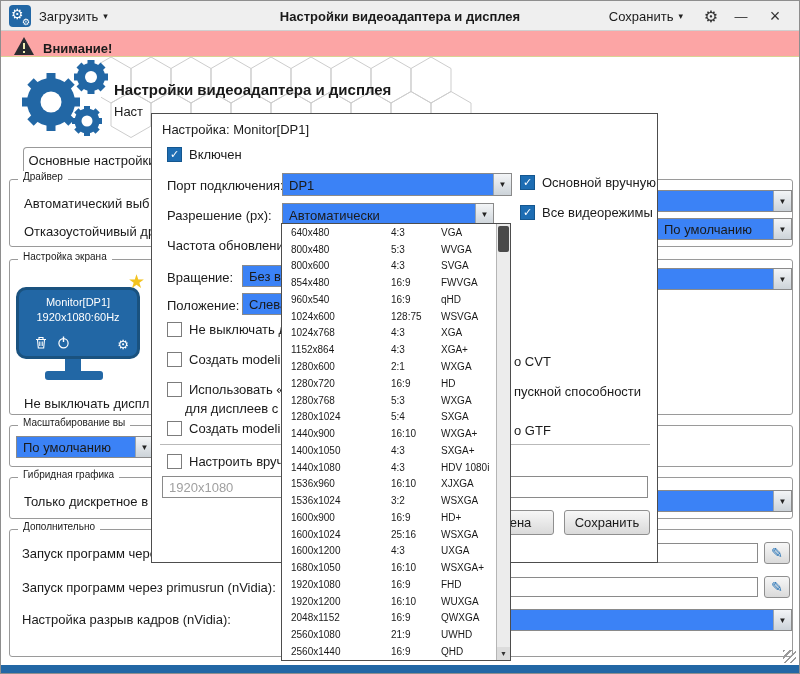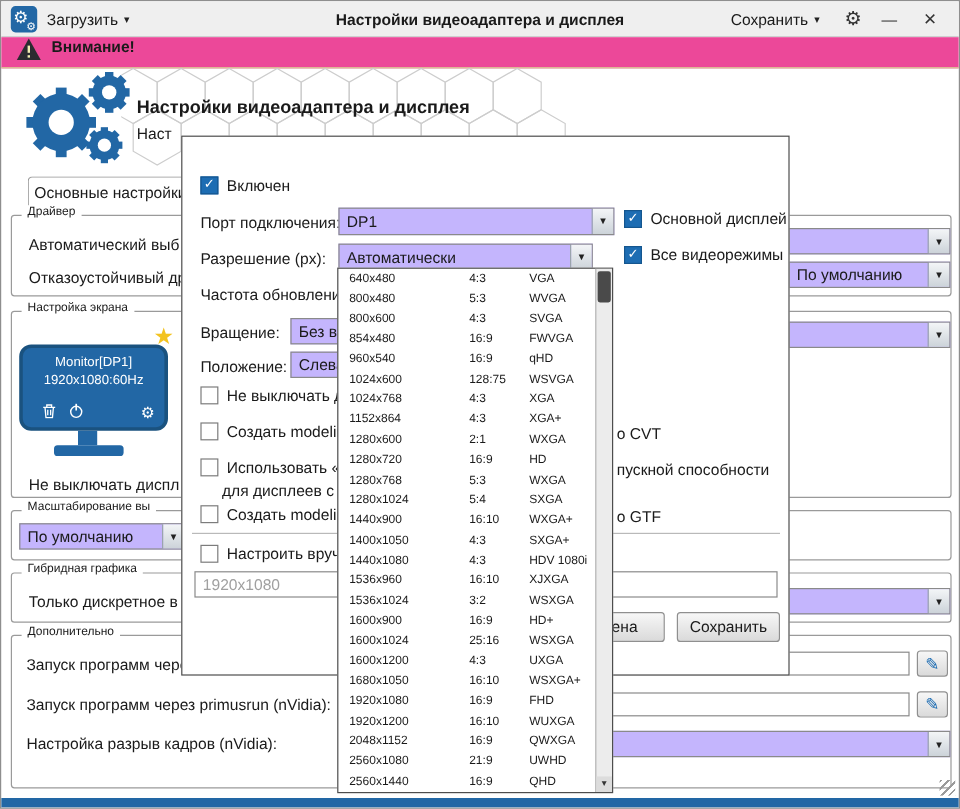--- a/index.html
+++ b/index.html
@@ -17,33 +17,33 @@
   .tb-title { position:absolute; left:0; right:0; top:0; height:30px; display:flex;
               align-items:center; justify-content:center; font-weight:bold; pointer-events:none; }
   .tb-ic { position:absolute; top:0; height:30px; display:flex; align-items:center; justify-content:center; width:24px; color:#333; }
   .app-icon { position:absolute; left:8px; top:4px; width:22px; height:22px; border-radius:4px;
               background:#2267a5; color:#fff; }
   .app-icon .g1 { position:absolute; left:2px; top:2px; font-size:14px; line-height:14px; }
   .app-icon .g2 { position:absolute; right:1px; bottom:0px; font-size:9px; line-height:9px; }
   .caret-s { font-size:9px; color:#222; }
 
   
-  #warnbar { position:absolute; left:0; top:30px; right:0; height:26px; background:#ec4899;
-             border-bottom:1px solid #d9d394; display:flex; align-items:flex-start; gap:8px; padding-left:12px; }
+  #warnbar { position:absolute; left:0; top:30px; right:0; height:26px; background:#fca5a5;
+             border-bottom:1px solid #d9d394; display:flex; align-items:flex-end; gap:8px; padding-left:12px; }
   #warnbar .txt { font-weight:bold; }
 
   
   #hex-pattern polygon { fill:none; stroke:#cdcdcd; stroke-width:1; }
 
   
   .groupbox { position:absolute; border:1px solid #9a9a9a; border-radius:3px; }
   .legend { position:absolute; top:-9px; left:8px; background:#fff; padding:0 5px; font-size:10px; white-space:nowrap; }
 
   
-  .combo { position:absolute; background:#c4b5fd; border:1px solid #8a8a8a; height:22px; }
+  .combo { position:absolute; background:#3b82f6; border:1px solid #8a8a8a; height:22px; }
   .combo .val { position:absolute; left:6px; top:50%; transform:translateY(-50%); white-space:nowrap; font-size:13px; }
   .combo .arr { position:absolute; right:0; top:0; bottom:0; width:18px;
                 background:linear-gradient(#f3f5f7,#ccd3d9); border-left:1px solid #9aa4ad;
                 display:flex; align-items:center; justify-content:center; font-size:8px; color:#222; }
 
   
   .cb { display:inline-flex; width:15px; height:15px; border:1px solid #7c7c7c; background:#fff;
         align-items:center; justify-content:center; vertical-align:-3px; margin-right:7px; flex:none; }
   .cb.on { background:#1d6db3; border-color:#14568f; }
   .cb .mark { color:#fff; font-size:11px; font-weight:bold; line-height:11px; }
@@ -252,38 +252,39 @@
     </div>
 
     <div class="abs lbl" style="left:12px;top:82px;">Настройка разрыв кадров (nVidia):</div>
     <div class="combo" style="left:492px;top:79px;width:290px;">
       <span class="val"></span>
       <span class="arr">▼</span>
     </div>
   </div>
 
   <div id="modal">
+    <div class="title">Настройка: Monitor[DP1]</div>
 
     <div class="cbrow" style="left:15px;top:33px;">
       <span class="cb on">
         <span class="mark">✓</span>
       </span>
       <span class="lbl">Включен</span>
     </div>
 
     <div class="abs lbl" style="left:15px;top:64px;">Порт подключения:</div>
     <div class="combo" style="left:130px;top:59px;width:230px;height:23px;">
       <span class="val">DP1</span>
       <span class="arr">▼</span>
     </div>
     <div class="cbrow" style="left:368px;top:61px;">
       <span class="cb on">
         <span class="mark">✓</span>
       </span>
-      <span class="lbl">Основной дисплей</span>
+      <span class="lbl">Основной вручную</span>
     </div>
 
     <div class="abs lbl" style="left:15px;top:94px;">Разрешение (px):</div>
     <div class="combo" style="left:130px;top:89px;width:212px;height:23px;">
       <span class="val">Автоматически</span>
       <span class="arr">▼</span>
     </div>
     <div class="cbrow" style="left:368px;top:91px;">
       <span class="cb on">
         <span class="mark">✓</span>

